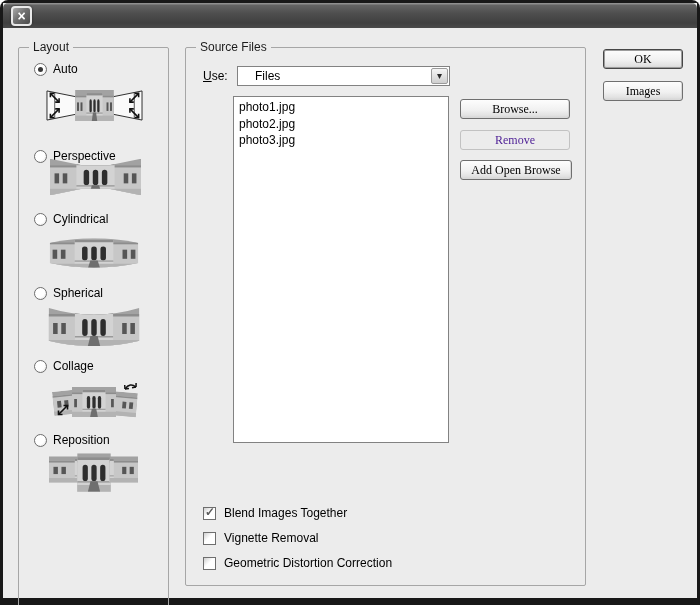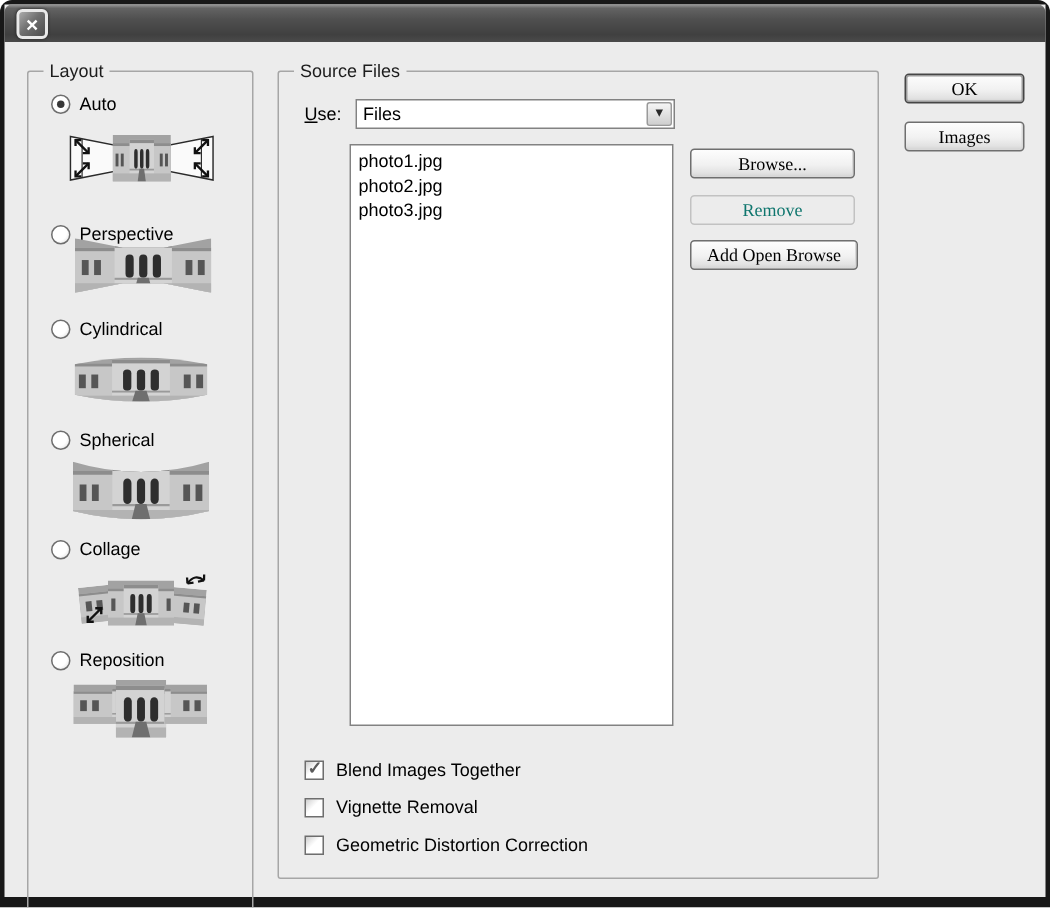--- a/index.html
+++ b/index.html
@@ -39,25 +39,25 @@
     border-radius:50%;background:#383838;
   }
   .thumb{position:absolute;}
   .btn{
     position:absolute;height:20px;border:1px solid #6f6f6f;border-radius:3px;
     background:linear-gradient(180deg,#fdfdfd 0%,#f1f1f1 55%,#e2e2e2 85%,#d3d3d3 100%);
     font-family:Liberation Serif, serif;font-size:12px;color:#000;
     text-align:center;line-height:18px;box-shadow:inset -1px -1px 0 #d8d8d8;
   }
   .btn.default{border:1px solid #464646;box-shadow:inset 0 0 0 1px #9c9c9c;}
-  .btn.disabled{border:1px solid #c2c2c2;background:#ececec;color:#0f766e;box-shadow:none;}
+  .btn.disabled{border:1px solid #c2c2c2;background:#ececec;color:#4c1d95;box-shadow:none;}
   .combo{
     position:absolute;background:#fff;border:1px solid #828282;display:flex;align-items:center;
   }
-  .combo-value{flex:1;padding-left:4px;}
+  .combo-value{flex:1;padding-left:17px;}
   .combo-arrow{
     width:17px;height:16px;margin:1px;border:1px solid #9a9a9a;border-radius:2px;
     background:linear-gradient(180deg,#f5f5f5,#cfcfcf);text-align:center;line-height:14px;
     font-size:10px;color:#2a2a2a;
   }
   .listbox{
     position:absolute;background:#fff;border:1px solid #828282;padding:2px 0 0 0;overflow:hidden;
   }
   .listitem{padding-left:5px;line-height:16.5px;white-space:nowrap;}
   .checkrow{position:absolute;display:flex;align-items:center;gap:8px;height:14px;}
@@ -217,21 +217,21 @@
       <span class="grouplabel">Source Files</span>
     </div>
 
     <div class="statictext" style="position:absolute;left:200px;top:63px;line-height:20px;"><span style="text-decoration:underline">U</span><span>se:</span></div>
 
     <div class="combo" style="left:234px;top:63px;width:213px;height:20px;">
       <span class="combo-value">Files</span>
       <span class="combo-arrow"><span>▾</span></span>
     </div>
 
-    <div class="listbox" style="left:230px;top:93px;width:216px;height:388px;">
+    <div class="listbox" style="left:230px;top:93px;width:216px;height:347px;">
       <div class="listitem">photo1.jpg</div>
       <div class="listitem">photo2.jpg</div>
       <div class="listitem">photo3.jpg</div>
     </div>
 
     <div class="btn" style="left:457px;top:96px;width:110px;">Browse...</div>
     <div class="btn disabled" style="left:457px;top:127px;width:110px;">Remove</div>
     <div class="btn" style="left:457px;top:157px;width:112px;">Add Open Browse</div>
 
     <div class="checkrow" style="left:200px;top:503px;">

